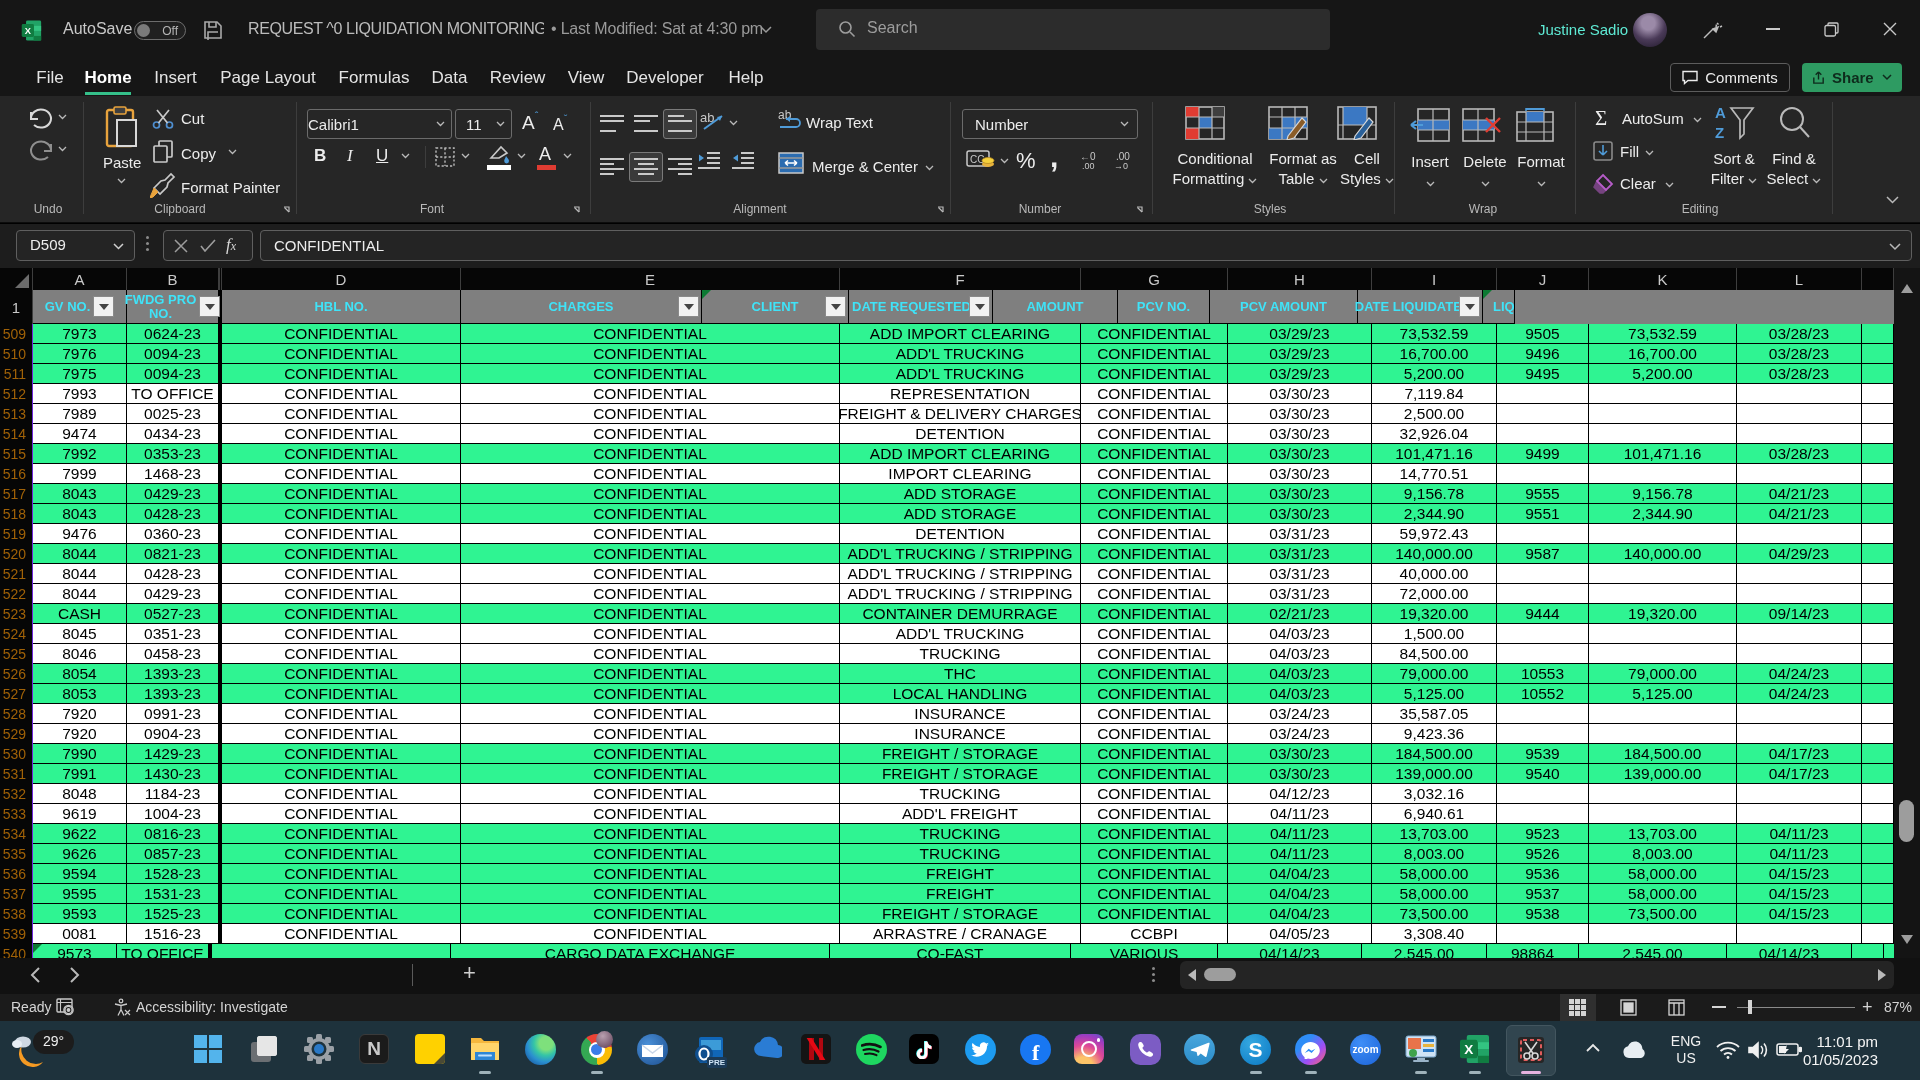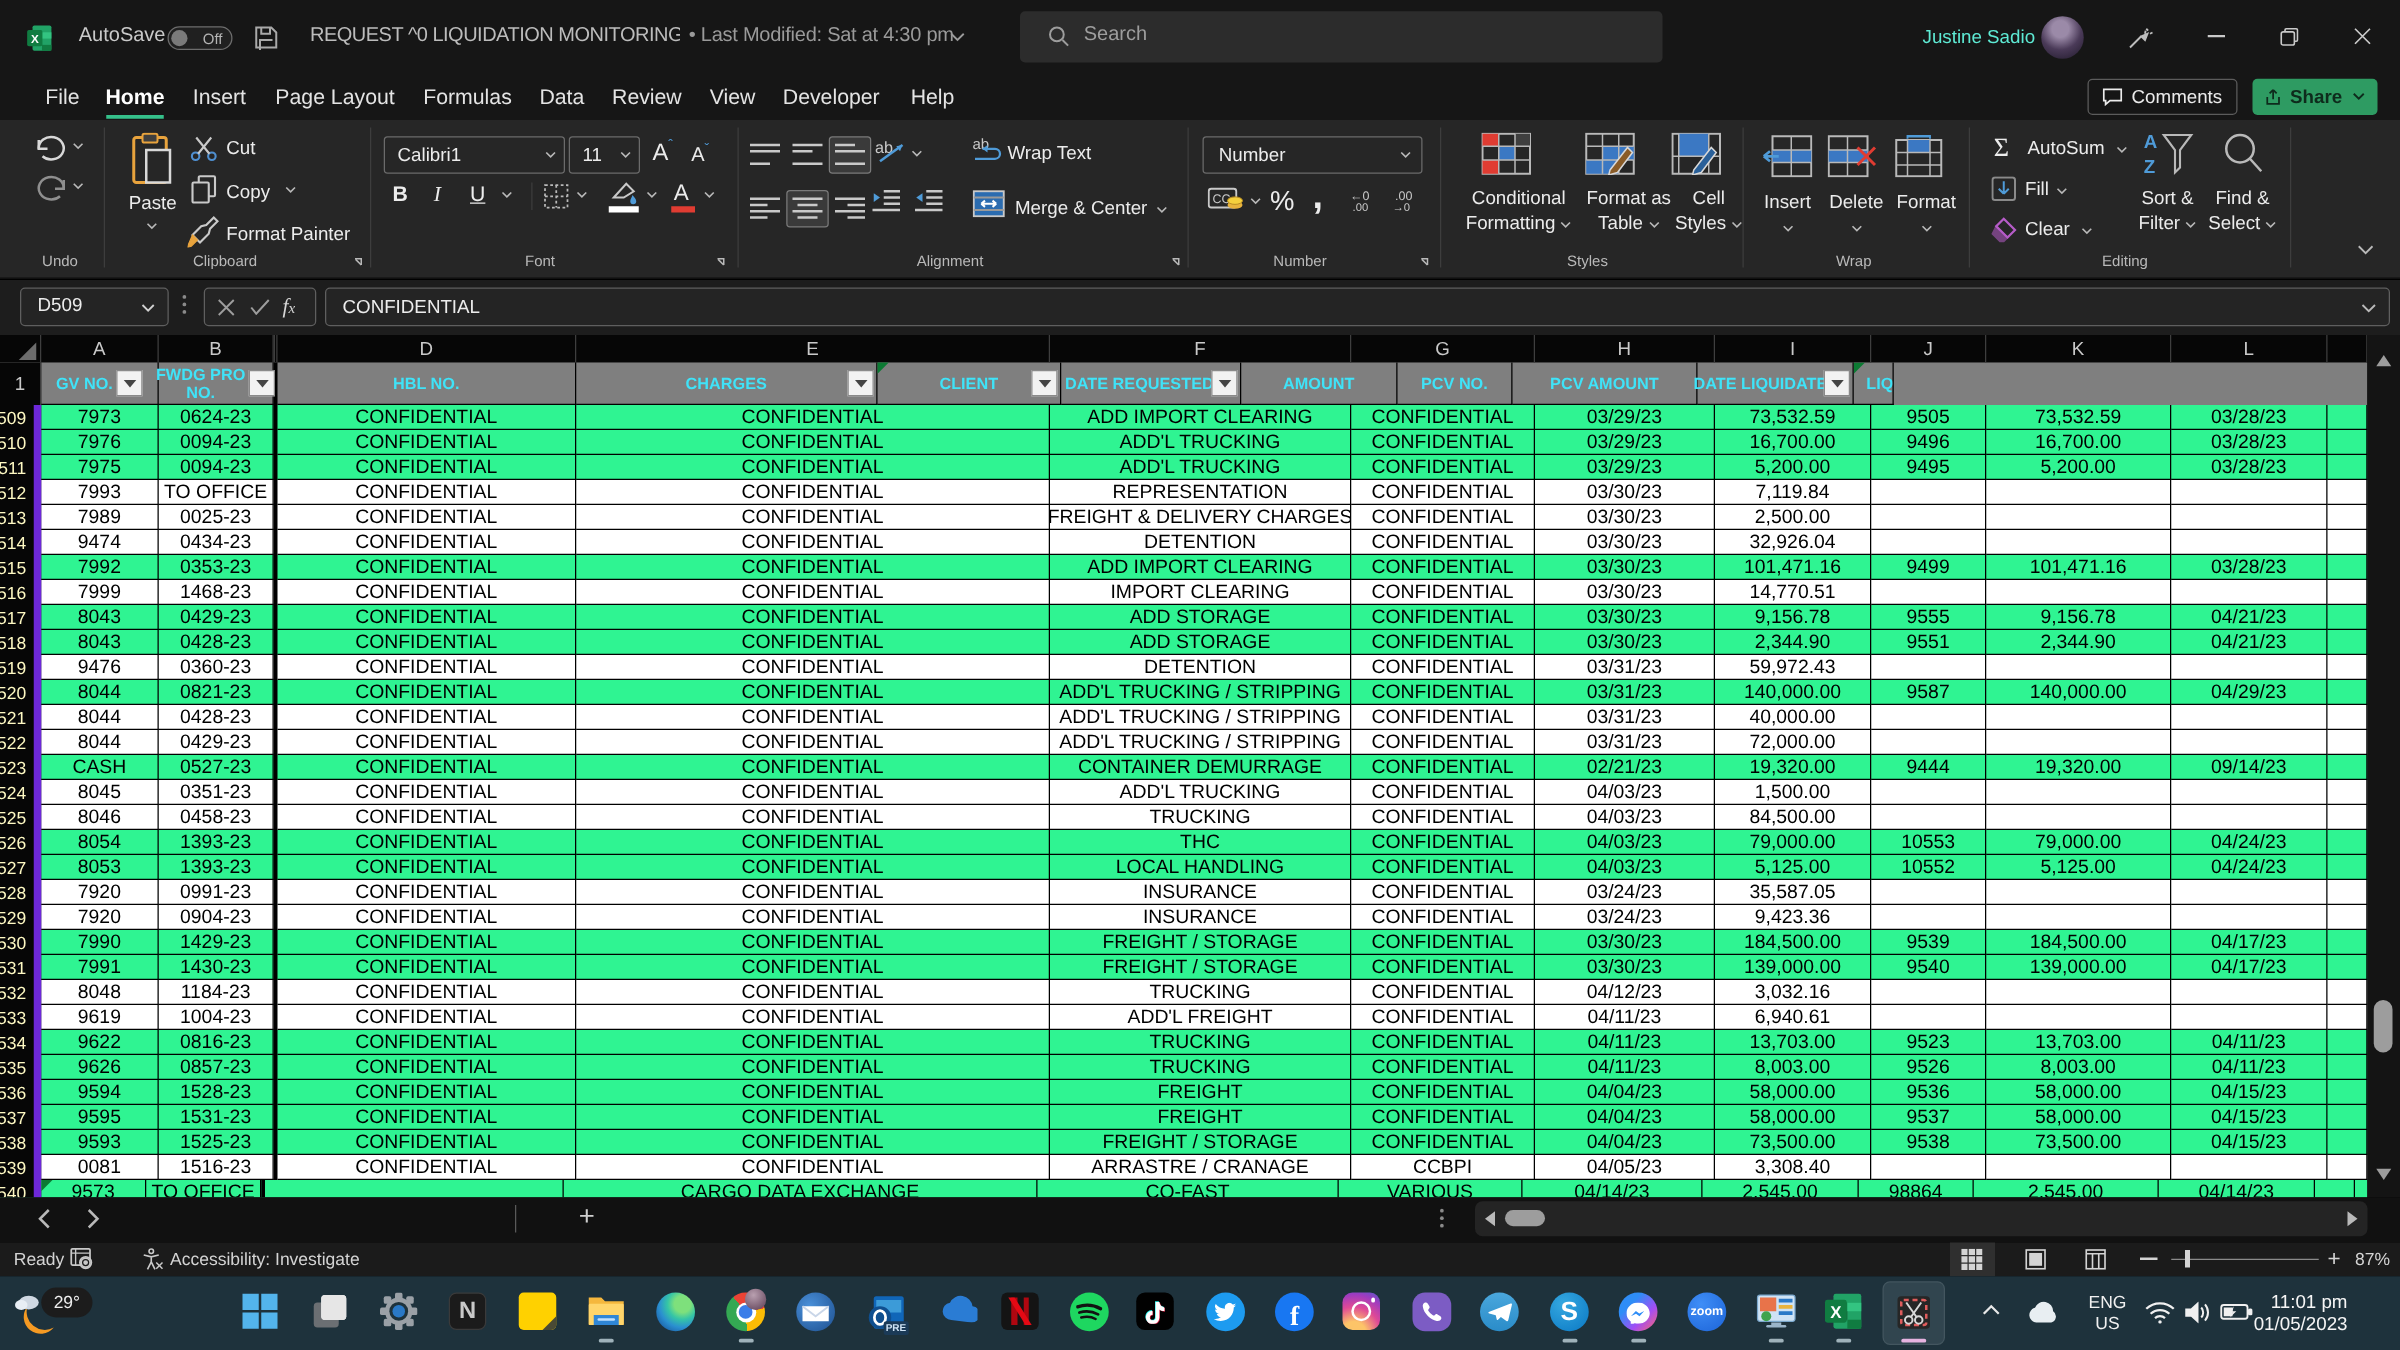--- a/index.html
+++ b/index.html
@@ -41,21 +41,21 @@
 .hc{position:relative;height:34px;border-right:1px solid #000;border-bottom:1px solid #000;display:flex;align-items:center;justify-content:center}
 .hc.clip{overflow:hidden}
 .ht{color:#3fe3f8;font-weight:bold;font-size:13px;text-align:center;white-space:nowrap}
 .fb{display:inline-flex;width:21px;height:21px;background:#f2f2f2;border:1px solid #8a8a8a;align-items:center;justify-content:center}
 .fa{width:0;height:0;border:5px solid transparent;border-top:6px solid #444;margin-top:5px}
 .fbi{margin-left:3px;display:inline-flex}
 .fbr{position:absolute;right:2px;top:6px}
 .gt{position:absolute;left:0;top:0;width:0;height:0;border-right:9px solid transparent;border-top:9px solid #0c7a33}
 .r{display:flex;height:20px}
 .r540{height:14px;overflow:hidden}
-.rn{width:33px;background:#060606;color:#fef9c3;font-size:14px;display:flex;align-items:center;justify-content:flex-end;padding-right:6px;border-right:6px solid #6d28d9;flex:none}
+.rn{width:33px;background:#060606;color:#a16207;font-size:14px;display:flex;align-items:center;justify-content:flex-end;padding-right:6px;border-right:1px solid #6d28d9;flex:none}
 .c{height:20px;border-right:1px solid #000;border-bottom:1px solid #000;color:#000;font-size:15.5px;display:flex;align-items:center;justify-content:center;white-space:nowrap;overflow:hidden;flex:none}
 .r540 .c,.r540 .rn{height:20px}
 .c.tri{position:relative}
 .c.tri:before{content:"";position:absolute;left:0;top:0;border-right:9px solid transparent;border-top:9px solid #0c7a33}
 .gp{width:3px;height:100%;background:#000;flex:none}
 
 #vsb{position:absolute;left:1894px;top:268px;width:26px;height:690px;background:#141414}
 #vsb .up{position:absolute;left:7px;top:10px;width:0;height:0;border:6px solid transparent;border-bottom:9px solid #9d9d9d}
 #vsb .dn{position:absolute;left:7px;bottom:8px;width:0;height:0;border:6px solid transparent;border-top:9px solid #9d9d9d}
 #vsb .th{position:absolute;left:5px;top:532px;width:15px;height:42px;background:#9d9d9d;border-radius:8px}
@@ -208,21 +208,21 @@
         <path d="M4 16l4 4-5 5-3 1 1-3z" fill="#e8a33d" stroke="#e8a33d"></path>
       </svg>
       <div class="rtx" style="left:181px;top:83px">Format Painter</div>
       <div class="glabel" style="left:120px;width:120px">Clipboard</div>
       <svg class="ab" style="left:280px;top:107px" width="13" height="13" viewBox="0 0 13 13" fill="none" stroke="#b9b9b9" stroke-width="1.2">
         <path d="M4 4h5v5"></path>
         <path d="M9 9L4.5 4.5"></path>
         <path d="M9 4v0"></path>
       </svg>
       <div class="gsep" style="left:296px"></div>
-      <div class="cbox" style="left:307px;top:13px;width:145px;height:30px;padding-left:10px">Calibri1</div>
+      <div class="cbox" style="left:307px;top:13px;width:145px;height:30px;">Calibri1</div>
       <div class="ab" style="left:436px;top:25px">
         <svg width="9" height="6" viewBox="0 0 9 6" fill="none" stroke="#b9b9b9" stroke-width="1.3">
           <path d="M1 1l3.5 3.5L8 1"></path>
         </svg>
       </div>
       <div class="cbox" style="left:455px;top:13px;width:57px;height:30px;padding-left:10px">11</div>
       <div class="ab" style="left:496px;top:25px">
         <svg width="9" height="6" viewBox="0 0 9 6" fill="none" stroke="#b9b9b9" stroke-width="1.3">
           <path d="M1 1l3.5 3.5L8 1"></path>
         </svg>

